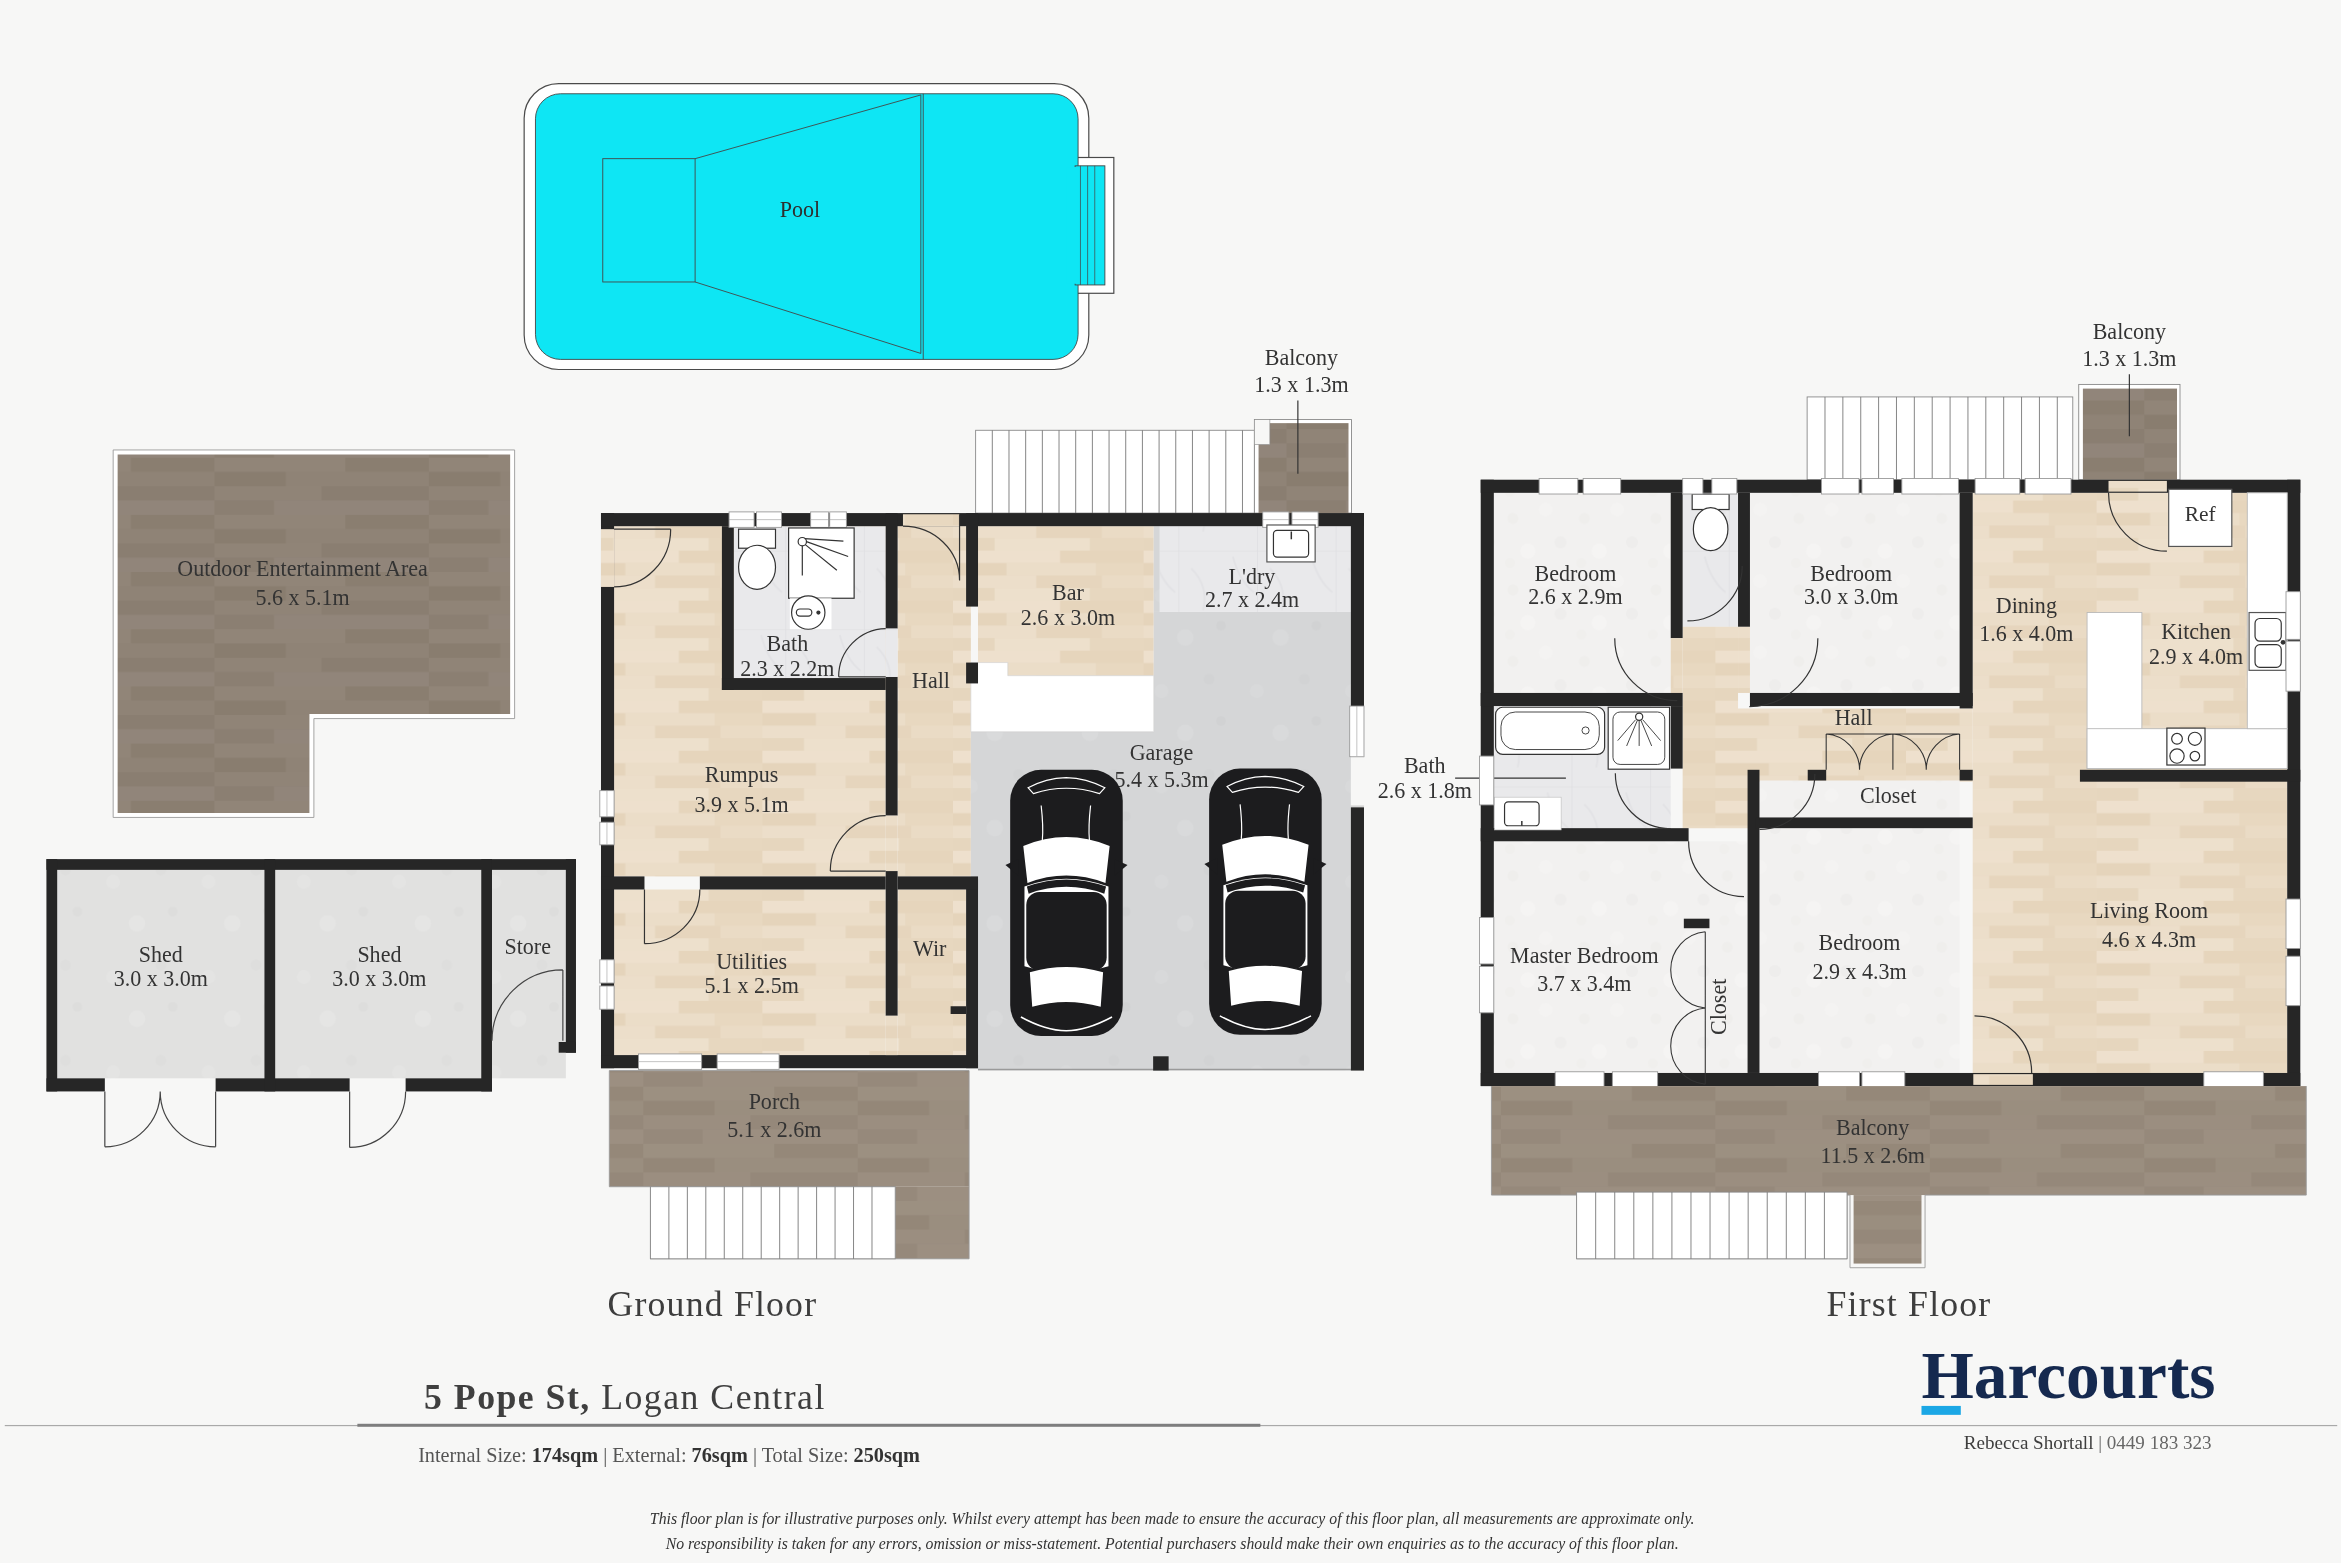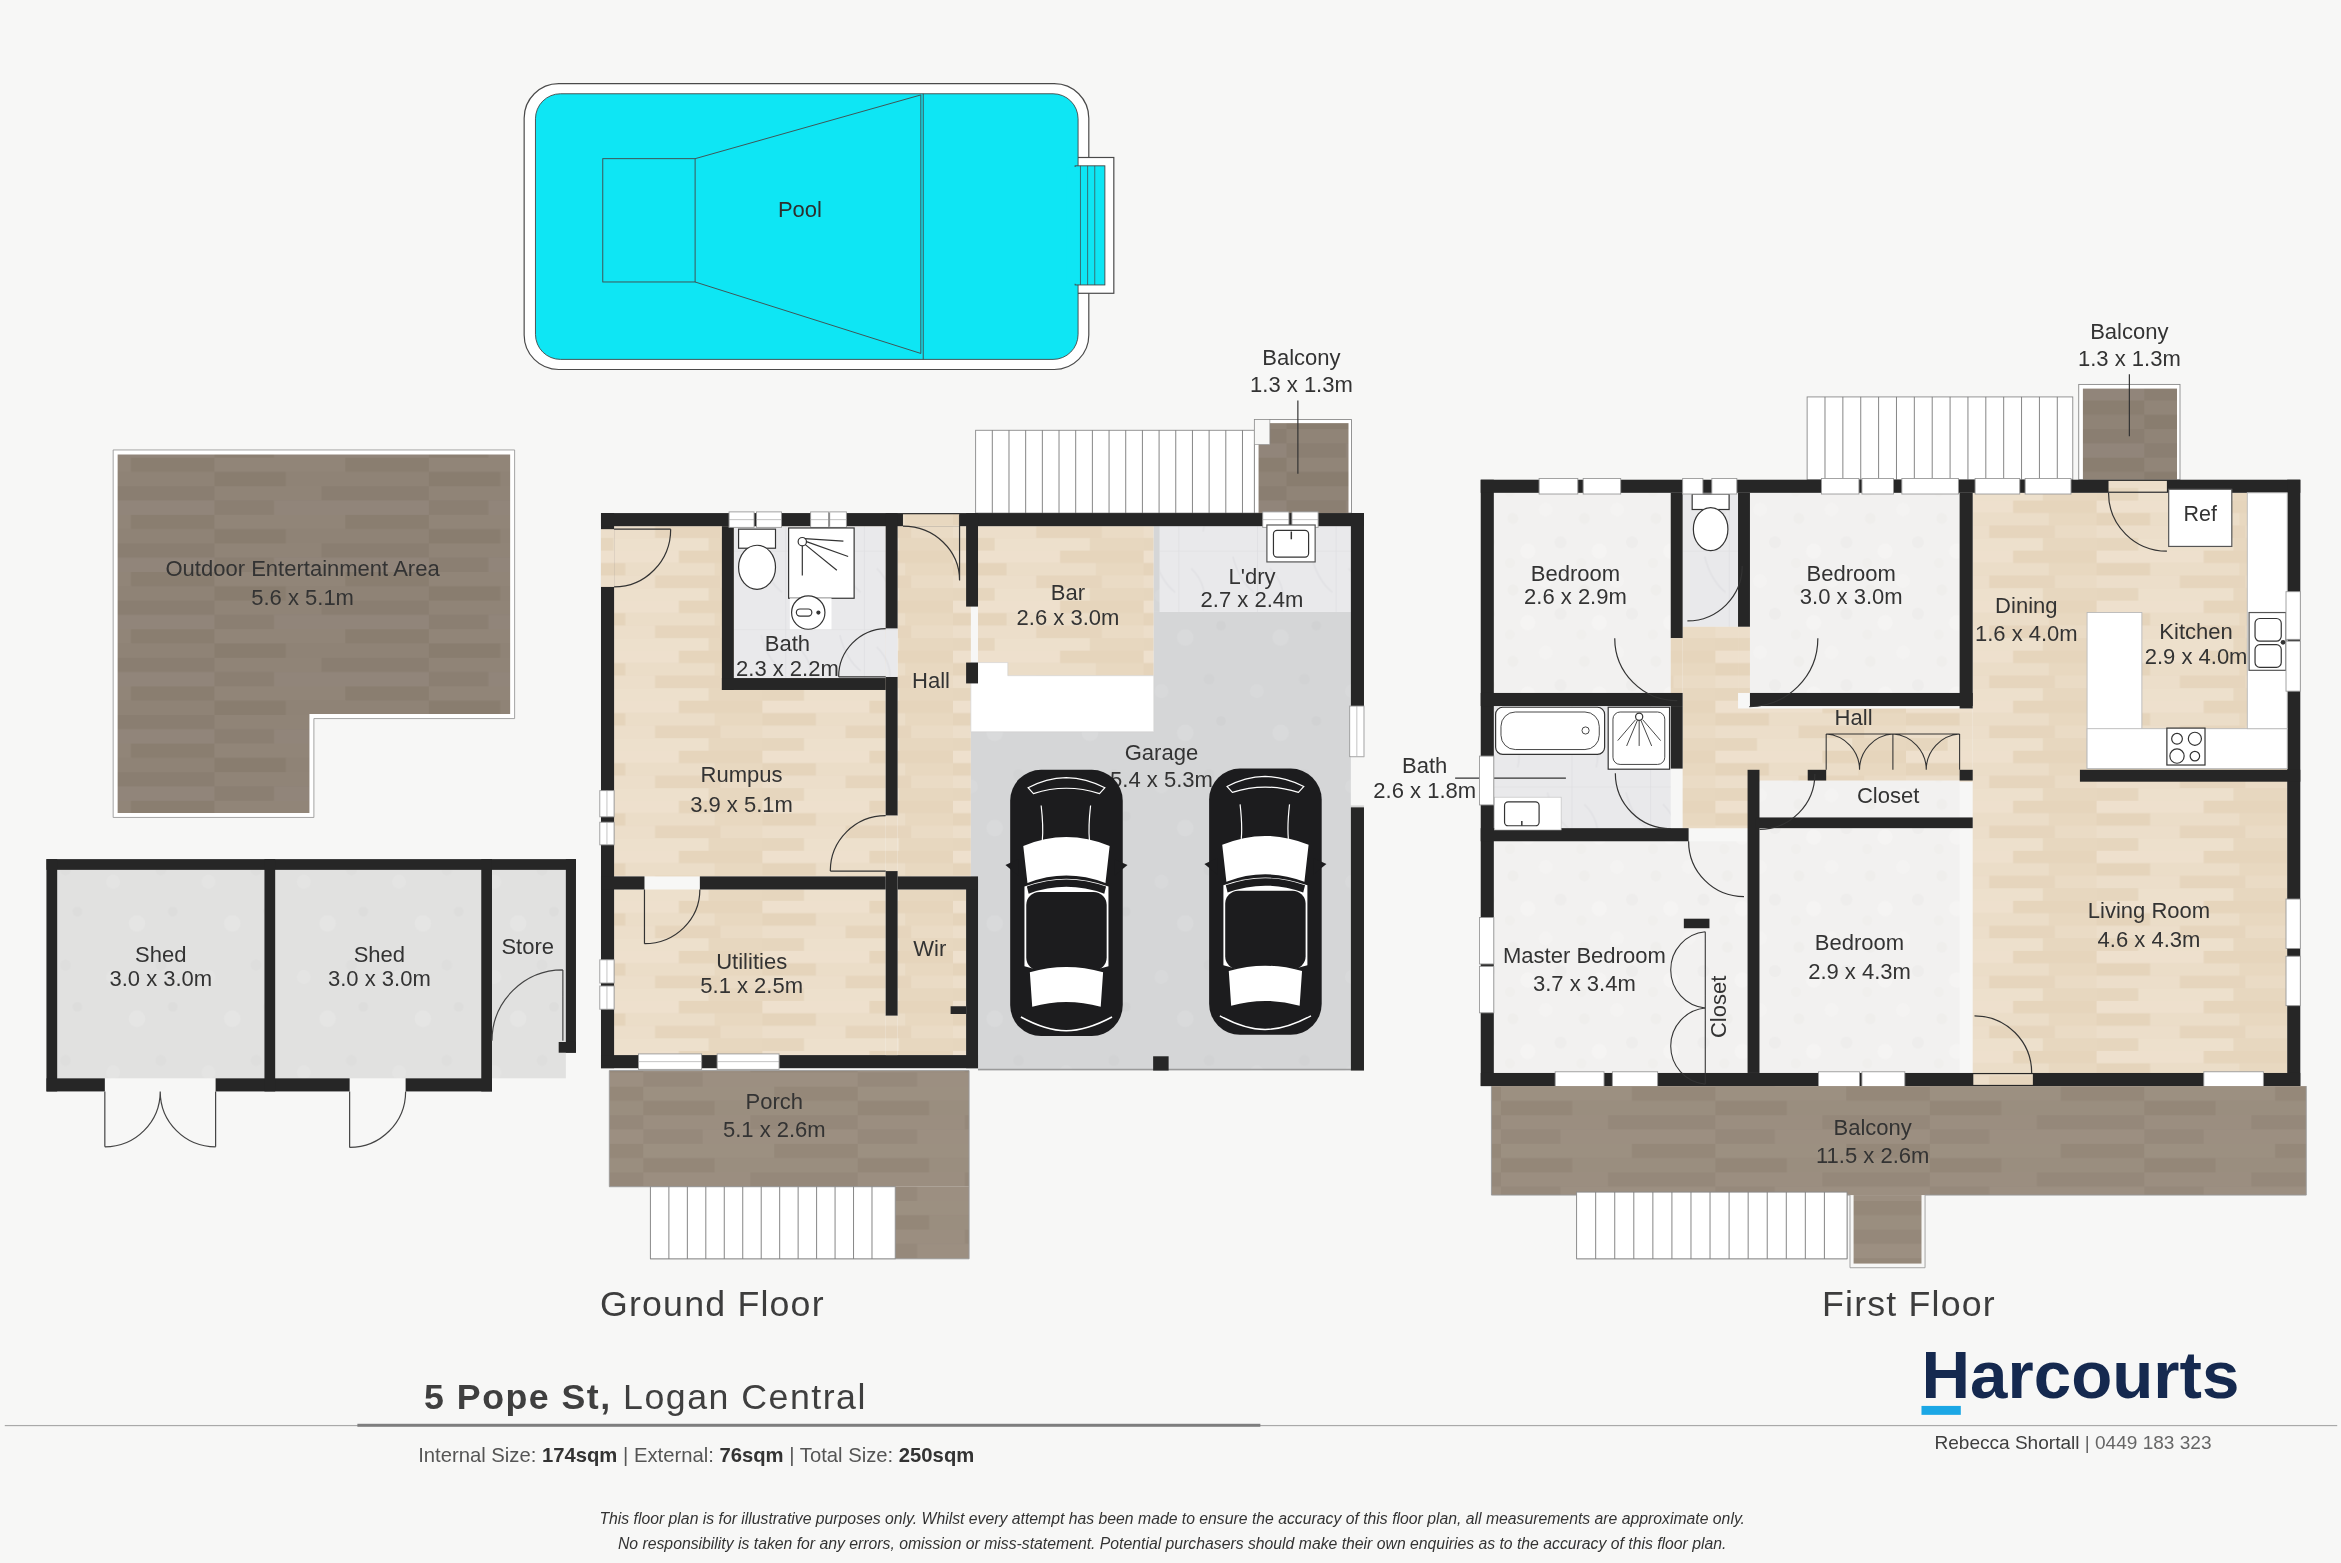--- a/index.html
+++ b/index.html
@@ -1,16 +1,16 @@
 <!DOCTYPE html>
 <html style="font-size:9.5px"><head>
 <meta charset="utf-8">
 <style>
   html,body{margin:0;padding:0;background:#f7f7f6;}
-  #page{width:2342px;height:1564px;position:relative;font-family:Liberation Sans, sans-serif;}
+  #page{width:2342px;height:1564px;position:relative;font-family:Liberation Serif, serif;}
   svg{display:block;}
 </style>
 </head>
 <body>
 <div id="page">
 <svg width="2342" height="1564" viewBox="0 0 3932 2625" xmlns="http://www.w3.org/2000/svg">
 <defs>
   <pattern id="woodL" width="320" height="84" patternUnits="userSpaceOnUse">
     <rect width="320" height="84" fill="#e9dac4"></rect>
     <rect x="0" y="0" width="180" height="21" fill="#eee0cd"></rect>

